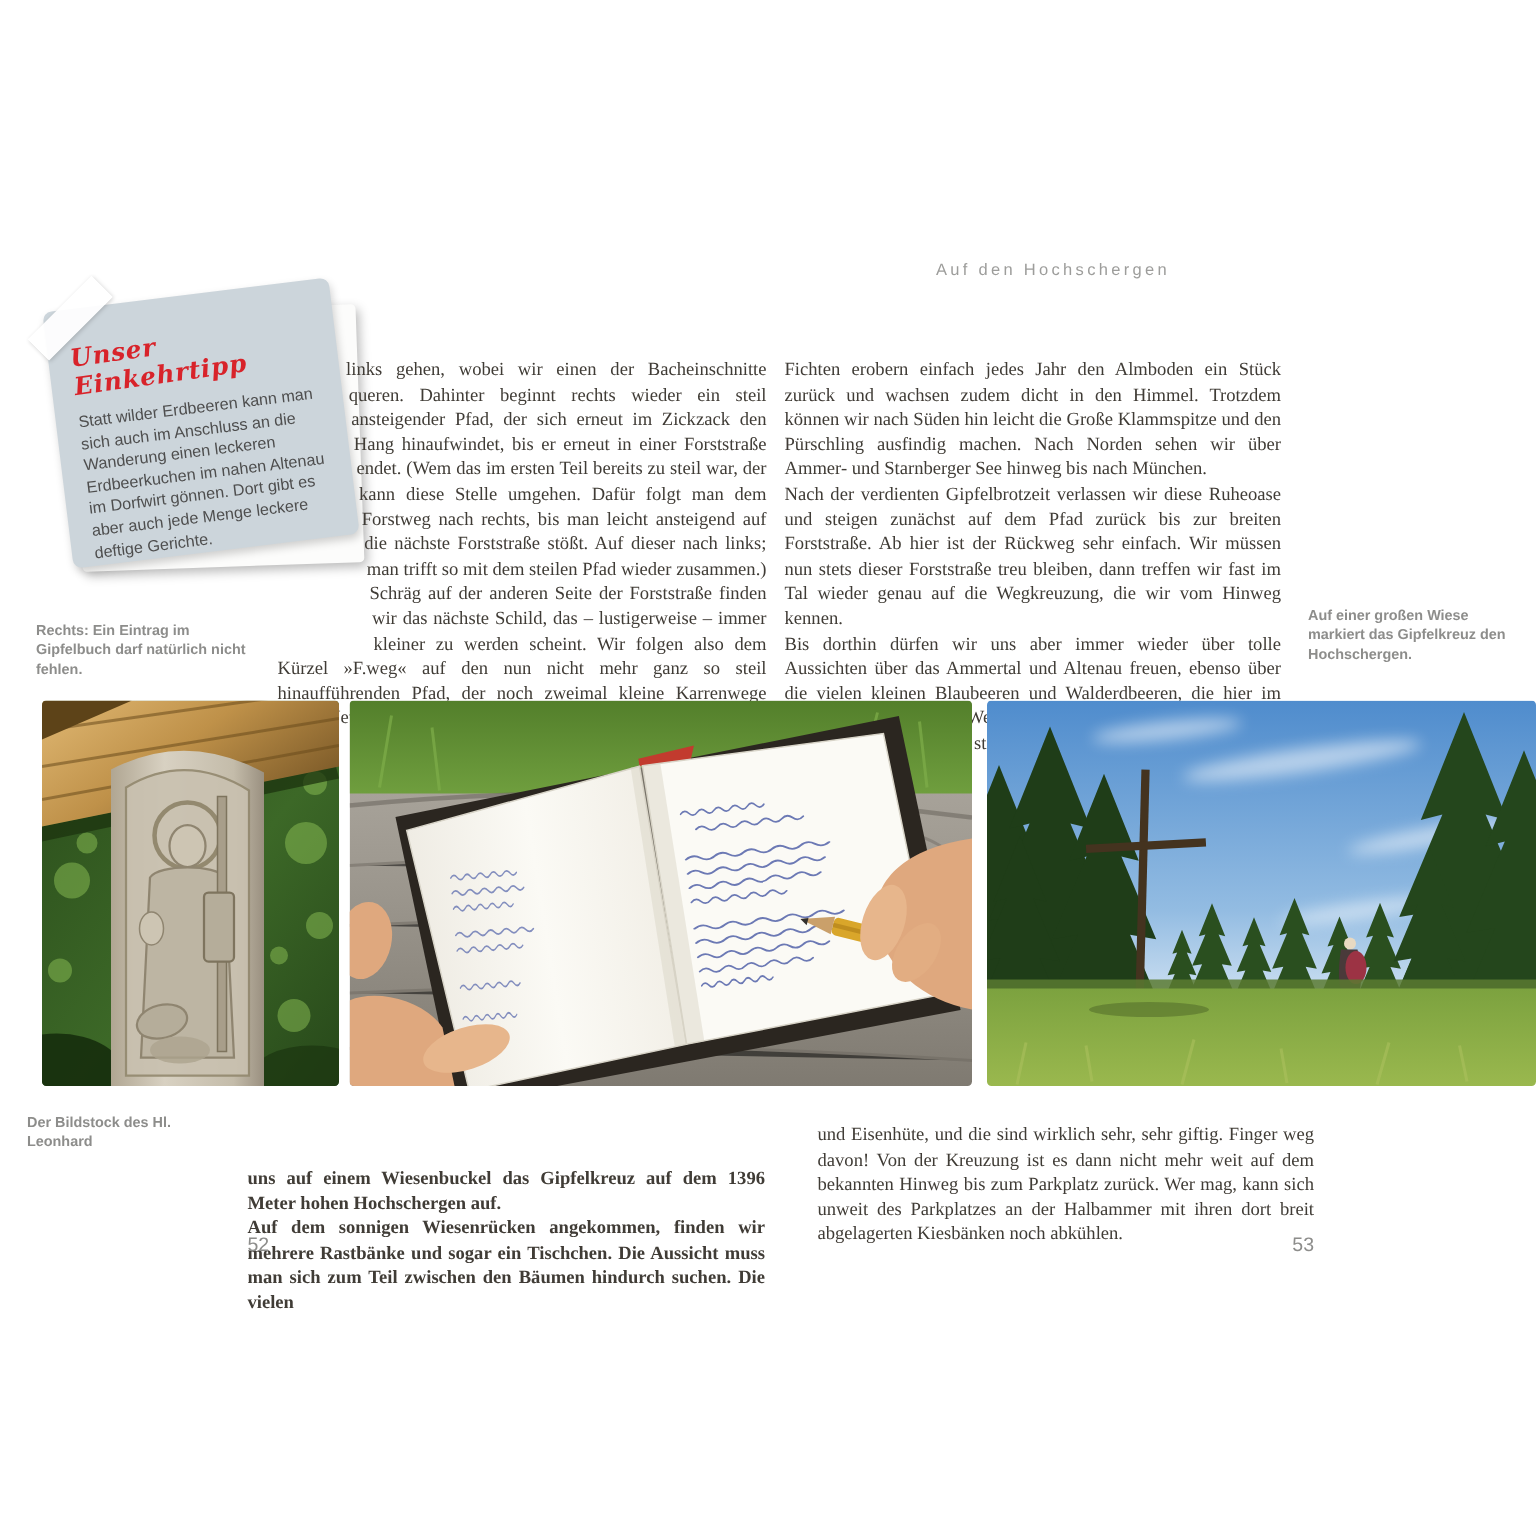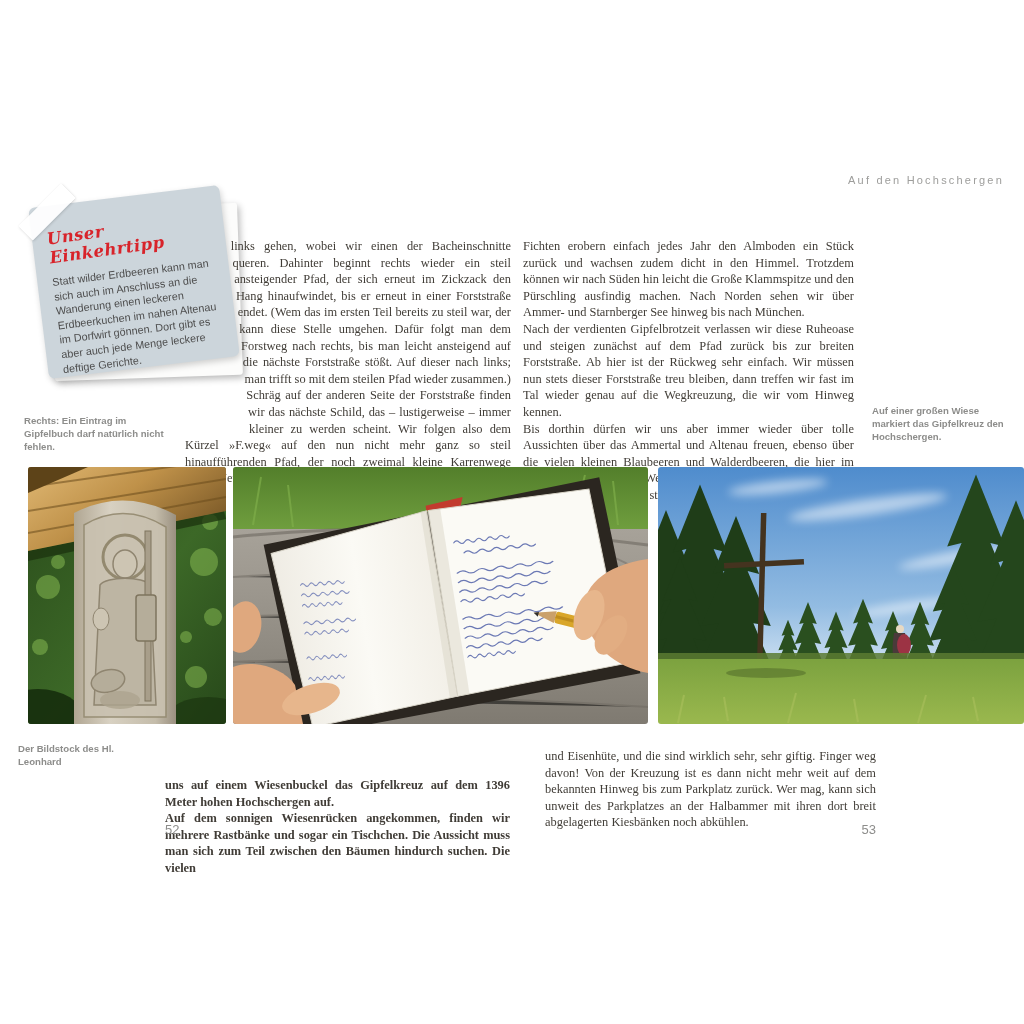--- a/index.html
+++ b/index.html
@@ -1,20 +1,20 @@
 <!DOCTYPE html>
 <html lang="de"><head>
 <meta charset="utf-8">
 <style>
   html,body{margin:0;padding:0;background:#ffffff;}
   .page{position:relative;width:1024px;height:1024px;background:#ffffff;overflow:hidden;
         font-family:"Liberation Serif",serif;color:#403c36;}
 
   
-  .running-header{position:absolute;top:174px;left:624px;width:380px;text-align:right;
+  .running-header{position:absolute;top:174px;left:624px;width:380px;text-align:left;
     font-family:"Liberation Sans",sans-serif;font-size:11px;letter-spacing:2.2px;color:#9d9d9b;}
 
   
   .tip-assembly{position:absolute;left:36px;top:192px;width:200px;height:196px;}
   .tip-backing{position:absolute;left:16px;top:14px;width:188px;height:172px;background:#fcfcfb;
     transform:rotate(-2deg);box-shadow:2px 3px 7px rgba(0,0,0,.28);border-radius:3px;}
   .tip-card{position:absolute;left:2px;top:4px;width:192px;height:172px;background:#ccd5db;
     transform:rotate(-7deg);border-radius:6px;box-shadow:1px 3px 6px rgba(0,0,0,.18);
     padding:22px 13px 10px 15px;box-sizing:border-box;}
   .tip-title{font-family:"DejaVu Serif",serif;font-style:italic;font-weight:700;

